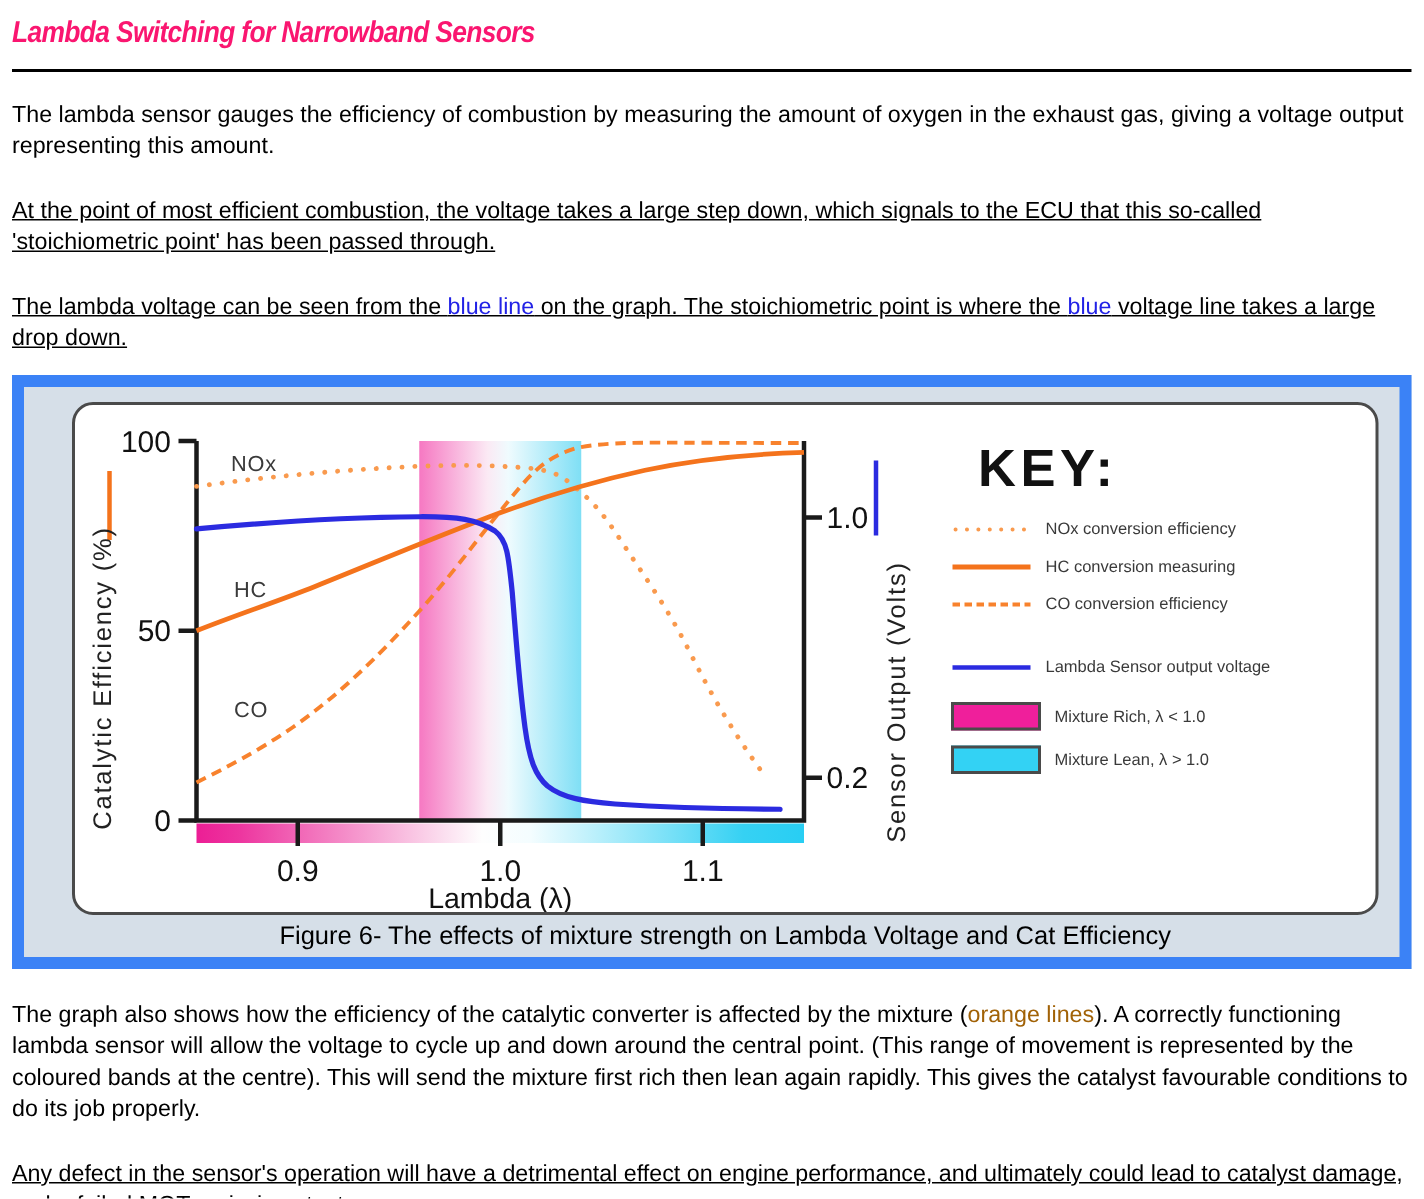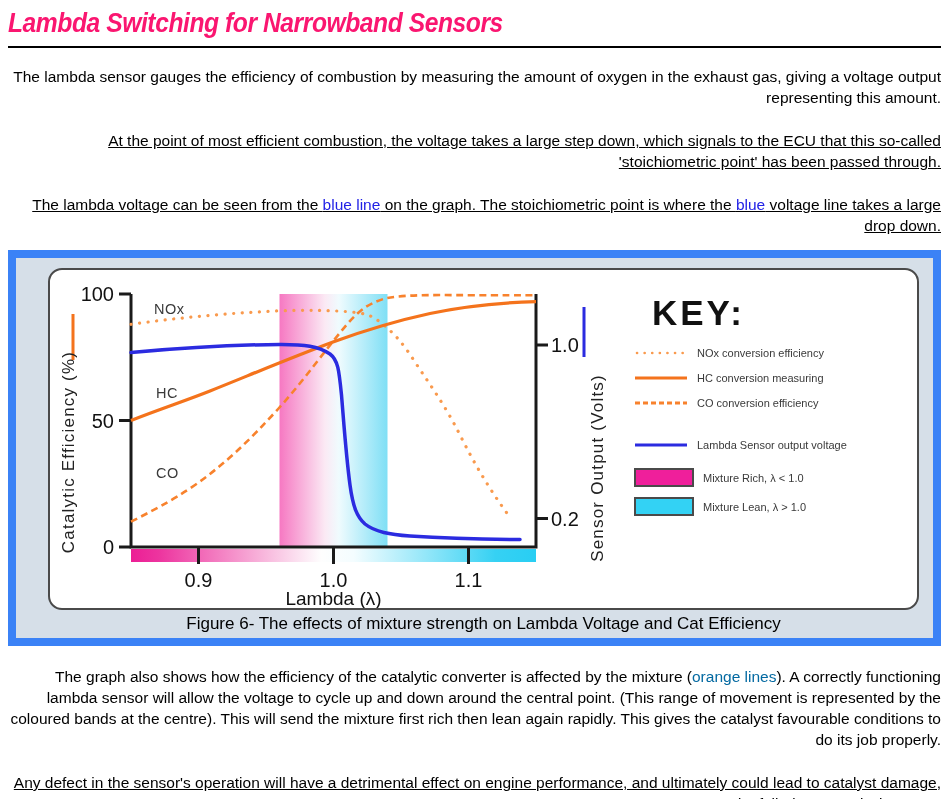--- a/index.html
+++ b/index.html
@@ -5,31 +5,31 @@
   html,body { margin:0; padding:0; background:#ffffff; }
   body {
     width:949px; height:799px; overflow:hidden;
     font-family:"Liberation Sans", sans-serif; color:#000;
   }
   .page { padding:0 8px; }
 
   
   .header { padding-top:7px; padding-bottom:8px; border-bottom:2px solid #000; }
   .title {
-    margin:0; font-size:28px; line-height:31px;
+    margin:0; font-size:20px; line-height:31px;
     font-style:italic; font-weight:bold; color:#fa1670;
     white-space:nowrap;
   }
   .title-inner { display:inline-block; transform:scaleX(0.88); transform-origin:0 50%; letter-spacing:-0.5px; }
 
   
-  p.body { font-size:15.5px; line-height:21px; margin:18px 0 0 0; max-width:933px;text-align:right; }
+  p.body { font-size:15.5px; line-height:21px; margin:18px 0 0 0; max-width:933px; }
   p.body + p.body { margin-top:22px;text-decoration:underline; }
   .blue-text { color:#2222e6; }
-  .orange-text { color:#0369a1; }
+  .orange-text { color:#a16207; }
 
   
   .figure-panel {
     margin-top:14px; width:933px; box-sizing:border-box;
     background:#d6dfe8; border:8px solid #3b82f6;
     padding:10px 14px 2px 32px;
   }
   .figure-box {
     position:relative; background:#fff;
     border:2px solid #4a4a4a; border-radius:14px;

